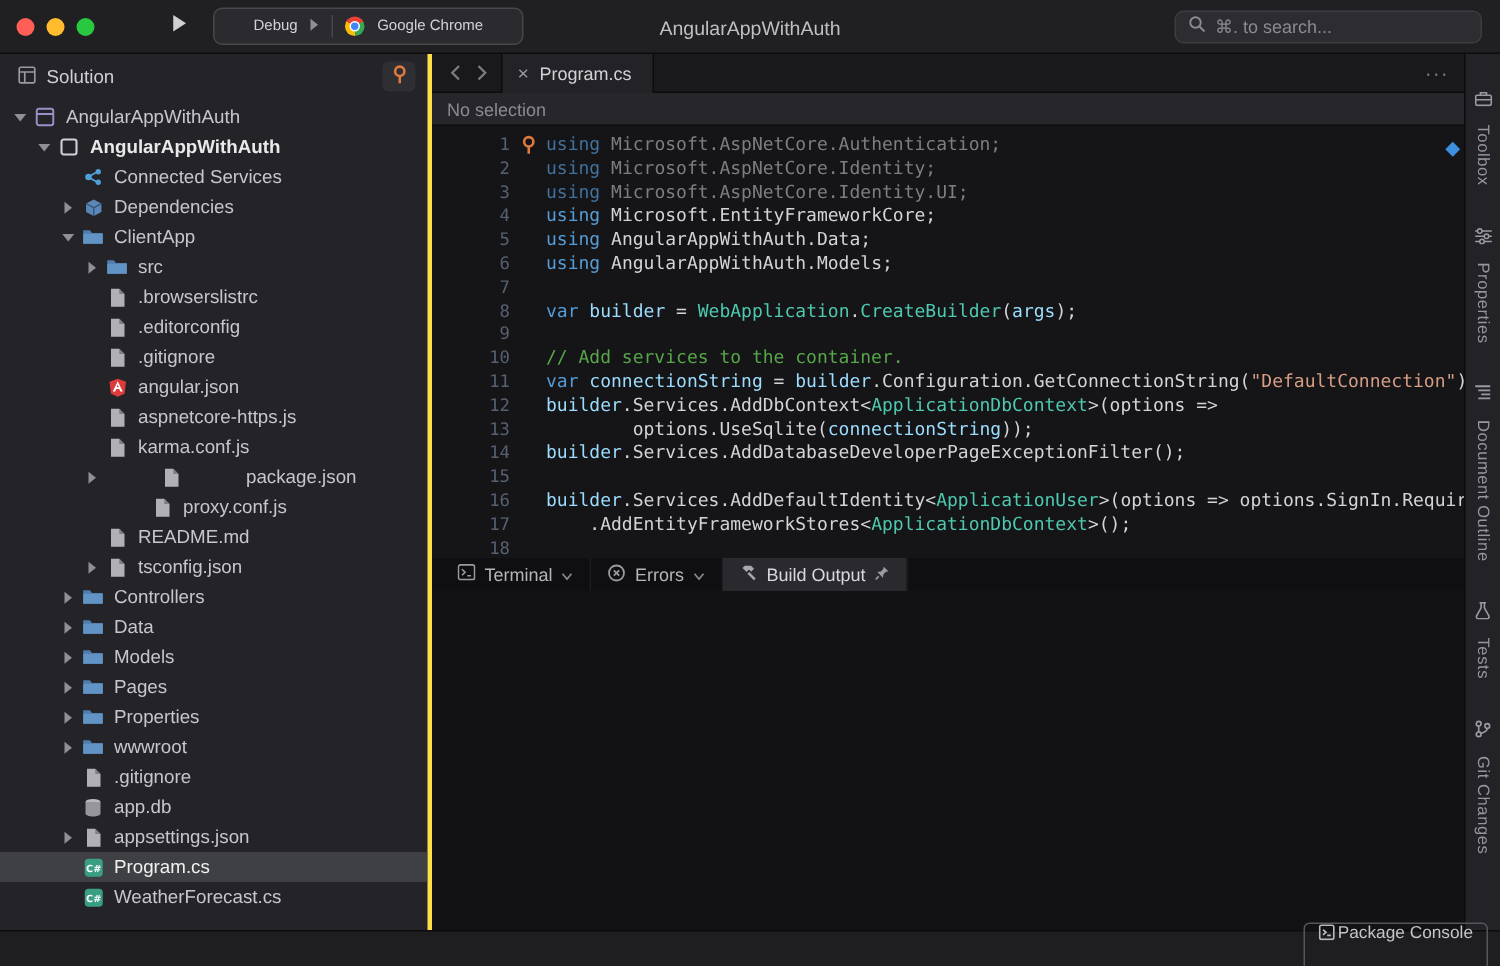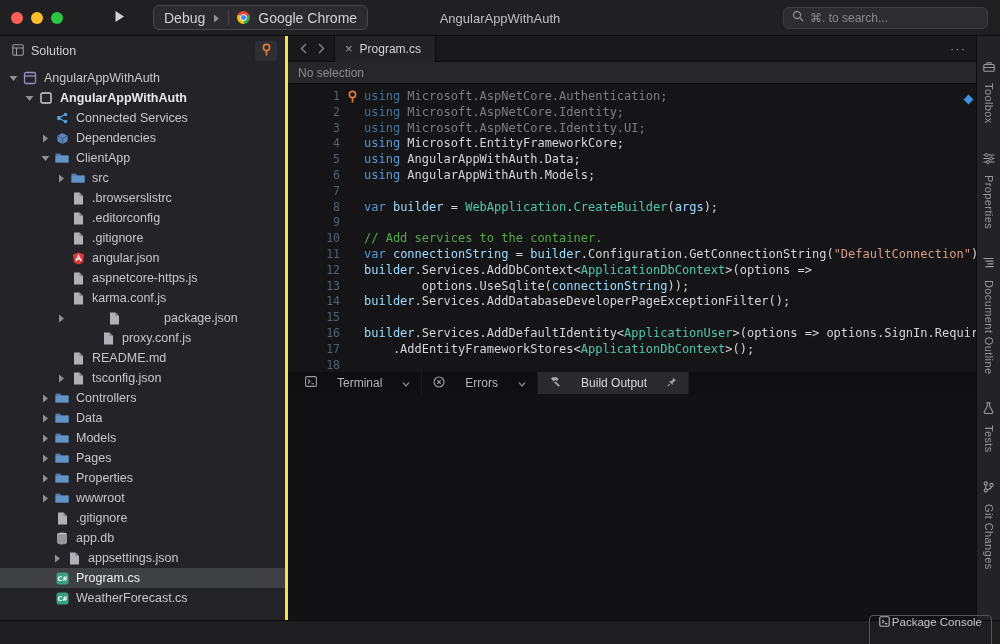--- a/index.html
+++ b/index.html
@@ -6,21 +6,21 @@
   html,body { width:1000px; height:644px; overflow:hidden; }
   body { font-family:"Liberation Sans", sans-serif; background:#1b1b1d; color:#c9c9ce; }
   #app { position:relative; width:1000px; height:644px; display:flex; flex-direction:column; }
 
   
   .titlebar { height:36px; background:#202023; border-bottom:1px solid #0c0c0e; display:flex; align-items:center; position:relative; flex:0 0 auto; }
   .traffic { display:flex; gap:8px; margin-left:11px; }
   .light { width:12px; height:12px; border-radius:50%; }
   .light.red{ background:#ff5f57; } .light.yellow{ background:#febc2e; } .light.green{ background:#28c840; }
   .run-btn { margin-left:42px; width:28px; height:24px; display:flex; align-items:center; justify-content:center; border-radius:5px; cursor:default; }
-  .config-group { margin-left:20px; height:25px; display:flex; align-items:center; background:#2b2b2f; border:1px solid #47474c; border-radius:6px; padding:0 10px; gap:8px; font-size:14px; color:#d2d2d6; position:relative; z-index:2; }
+  .config-group { margin-left:9px; height:25px; display:flex; align-items:center; background:#2b2b2f; border:1px solid #47474c; border-radius:6px; padding:0 26px; gap:8px; font-size:10px; color:#d2d2d6; position:relative; z-index:2; }
   .config-sep { width:1px; height:15px; background:#47474c; }
   .chrome-icon { width:13px; height:13px; border-radius:50%; background:conic-gradient(from -60deg,#ea4335 0 120deg,#34a853 0 240deg,#fbbc05 0 360deg); position:relative; flex:0 0 auto; }
   .chrome-icon::after { content:""; position:absolute; inset:3px; border-radius:50%; background:#4285f4; border:1.5px solid #fff; }
   .window-title { position:absolute; left:0; right:0; top:0; height:36px; display:flex; align-items:center; justify-content:center; font-size:13px; color:#bfbfc4; pointer-events:none; z-index:1; }
   .search-box { margin-left:auto; margin-right:12px; width:205px; height:22px; background:#2c2c31; border:1px solid #3c3c42; border-radius:6px; display:flex; align-items:center; gap:6px; padding:0 8px; font-size:12px; color:#8a8a90; position:relative; z-index:2; }
 
   
   #main { flex:1 1 auto; display:flex; min-height:0; }
 
   
@@ -50,21 +50,21 @@
   .code-line { display:flex; height:15.8px; line-height:15.8px; white-space:pre; }
   .gutter-num { width:52px; flex:0 0 52px; text-align:right; color:#566070; font-size:11.5px; }
   .gutter-pin { width:24px; flex:0 0 24px; display:flex; align-items:center; justify-content:center; }
   .code-text { white-space:pre; }
   .tk-k{color:#569cd6;} .tk-kd{color:#41719c;} .tk-n{color:#d4d4d8;} .tk-d{color:#7d7d85;}
   .tk-t{color:#4ec9b0;} .tk-s{color:#d69d85;} .tk-c{color:#57a64a;margin-top:44px;} .tk-v{color:#9cdcfe;}
   .scroll-marker { position:absolute; top:12px; right:4px; width:7px; height:7px; background:#3d8fe0; transform:rotate(45deg); }
 
   
   .bottom-tabs { height:22px; flex:0 0 22px; background:#0f0f11; display:flex; align-items:stretch; padding-left:6px; }
-  .btab { display:flex; align-items:center; gap:20px; padding:0 11px; font-size:12px; color:#b4b4ba; border-right:1px solid #1c1c1f; }
+  .btab { display:flex; align-items:center; gap:6px; padding:0 11px; font-size:12px; color:#b4b4ba; border-right:1px solid #1c1c1f; }
   .btab.active { background:#2a2a2e; color:#d9d9dd; }
   .bottom-content { flex:1 1 auto; background:#121214; }
 
   
   .right-rail { width:24px; flex:0 0 24px; background:#232327; border-left:1px solid #0c0c0e; display:flex; flex-direction:column; align-items:center; padding-top:22px; gap:26px; }
   .rail-item { display:flex; flex-direction:column; align-items:center; gap:7px; color:#96969d; }
   .rail-label { writing-mode:vertical-rl; font-size:11px; letter-spacing:0.4px; }
 
   
   .statusbar { height:24px; flex:0 0 24px; background:#1e1e21; border-top:1px solid #0c0c0e; display:flex; align-items:center; justify-content:flex-end; padding-right:8px; }
@@ -410,21 +410,21 @@
           <div class="tree-row" style="padding-left: 38px;">
             <span class="chev"></span>
             <span class="icon">
               <svg width="12" height="13" viewBox="0 0 12 13">
                 <ellipse cx="6" cy="2.6" rx="5" ry="2" fill="#b8b8be"></ellipse>
                 <path d="M1 2.6v7.8c0 1.1 2.2 2 5 2s5-.9 5-2V2.6" fill="#96969c"></path>
               </svg>
             </span>
             <span class="label">app.db</span>
           </div>
-          <div class="tree-row" style="padding-left: 50px;">
+          <div class="tree-row" style="padding-left: 38px;">
             <span class="chev">
               <svg width="7" height="9" viewBox="0 0 7 9">
                 <path d="M1 0.5l5 4-5 4z" fill="#8f8f96"></path>
               </svg>
             </span>
             <span class="icon">
               <svg width="11" height="13" viewBox="0 0 11 13">
                 <path d="M1 0.5h5.5L10 4v8.5H1z" fill="#b0b0b6"></path>
                 <path d="M6.5 0.5V4H10z" fill="#7d7d84"></path>
               </svg>

